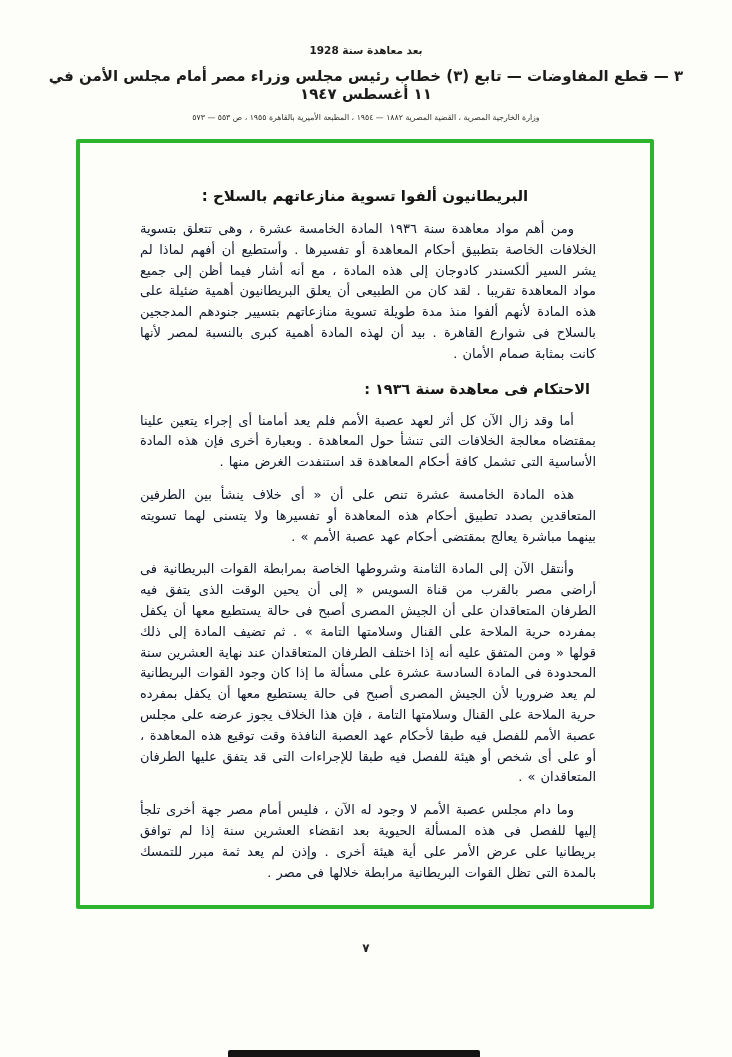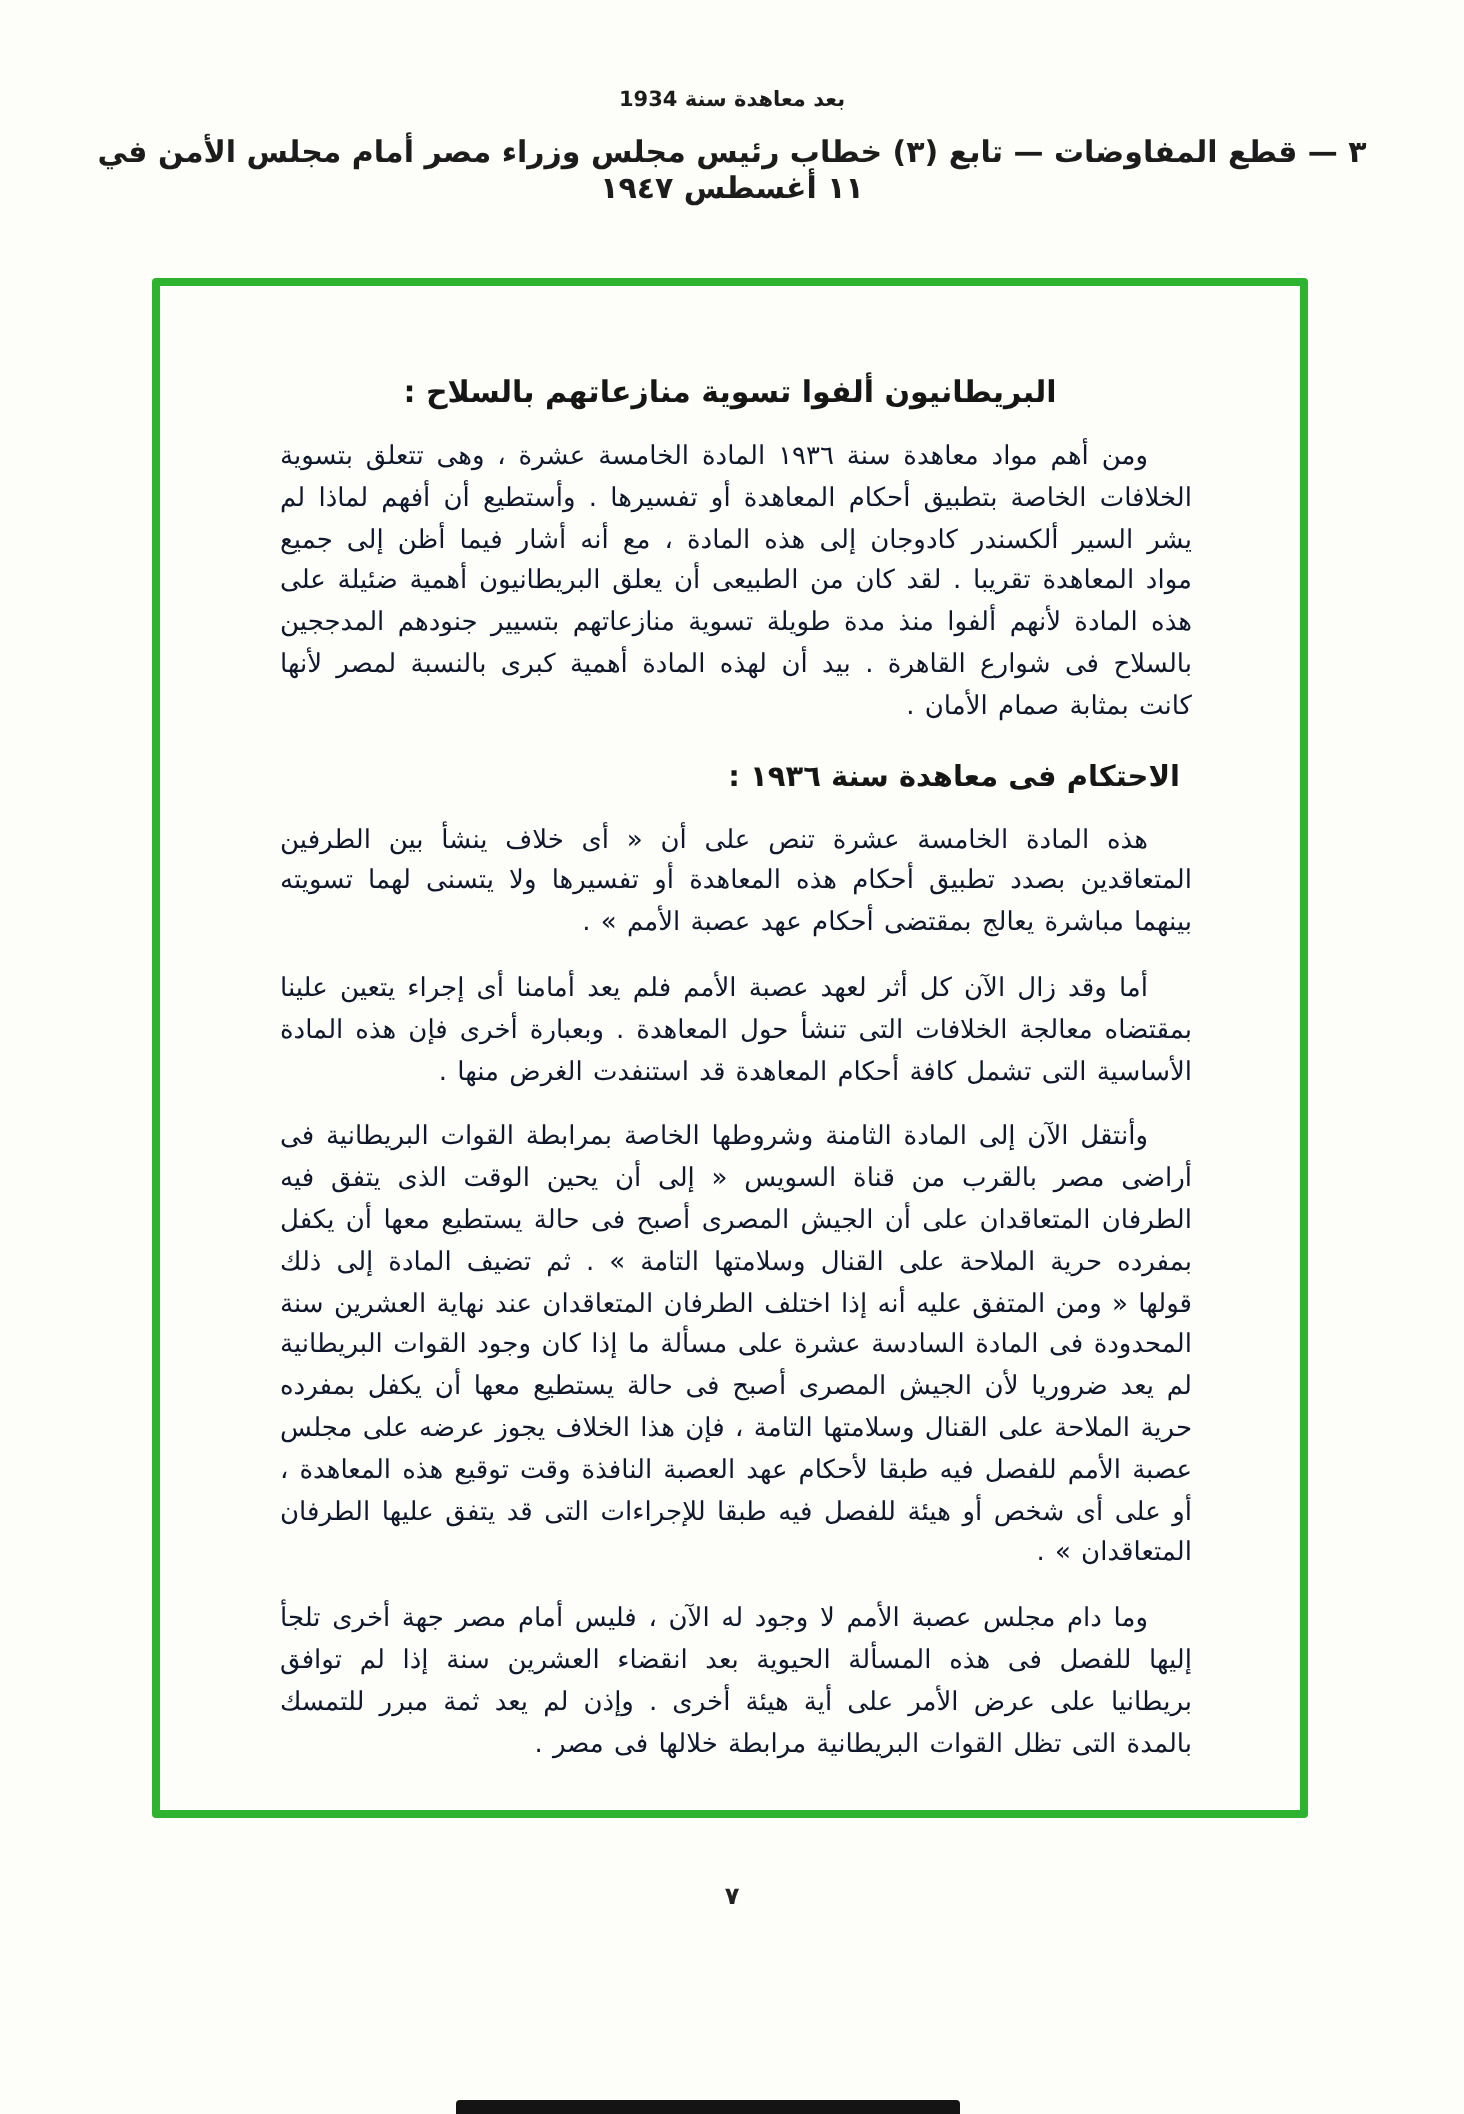--- a/index.html
+++ b/index.html
@@ -92,33 +92,34 @@
     background: #141414;
     border-radius: 2px 2px 0 0;
   }
 </style>
 </head>
 <body>
 
 <div class="page">
 
   <header class="doc-header">
-    <div class="h1">بعد معاهدة سنة 1934</div>
+    <div class="h1">بعد معاهدة سنة 1928</div>
     <div class="h2">٣ — قطع المفاوضات — تابع (٣) خطاب رئيس مجلس وزراء مصر أمام مجلس الأمن في ١١ أغسطس ١٩٤٧</div>
+    <div class="h3">وزارة الخارجية المصرية ، القضية المصرية ١٨٨٢ — ١٩٥٤ ، المطبعة الأميرية بالقاهرة ١٩٥٥ ، ص ٥٥٣ — ٥٧٣</div>
   </header>
 
   <div class="highlight-box">
     <div class="text-block">
 
       <h2 class="sec-heading centered">البريطانيون ألفوا تسوية منازعاتهم بالسلاح :</h2>
       <p>ومن أهم مواد معاهدة سنة ١٩٣٦ المادة الخامسة عشرة ، وهى تتعلق بتسوية الخلافات الخاصة بتطبيق أحكام المعاهدة أو تفسيرها . وأستطيع أن أفهم لماذا لم يشر السير ألكسندر كادوجان إلى هذه المادة ، مع أنه أشار فيما أظن إلى جميع مواد المعاهدة تقريبا . لقد كان من الطبيعى أن يعلق البريطانيون أهمية ضئيلة على هذه المادة لأنهم ألفوا منذ مدة طويلة تسوية منازعاتهم بتسيير جنودهم المدججين بالسلاح فى شوارع القاهرة . بيد أن لهذه المادة أهمية كبرى بالنسبة لمصر لأنها كانت بمثابة صمام الأمان .</p>
 
       <h2 class="sec-heading">الاحتكام فى معاهدة سنة ١٩٣٦ :</h2>
+      <p>أما وقد زال الآن كل أثر لعهد عصبة الأمم فلم يعد أمامنا أى إجراء يتعين علينا بمقتضاه معالجة الخلافات التى تنشأ حول المعاهدة . وبعبارة أخرى فإن هذه المادة الأساسية التى تشمل كافة أحكام المعاهدة قد استنفدت الغرض منها .</p>
       <p>هذه المادة الخامسة عشرة تنص على أن « أى خلاف ينشأ بين الطرفين المتعاقدين بصدد تطبيق أحكام هذه المعاهدة أو تفسيرها ولا يتسنى لهما تسويته بينهما مباشرة يعالج بمقتضى أحكام عهد عصبة الأمم » .</p>
-      <p>أما وقد زال الآن كل أثر لعهد عصبة الأمم فلم يعد أمامنا أى إجراء يتعين علينا بمقتضاه معالجة الخلافات التى تنشأ حول المعاهدة . وبعبارة أخرى فإن هذه المادة الأساسية التى تشمل كافة أحكام المعاهدة قد استنفدت الغرض منها .</p>
 
       <p>وأنتقل الآن إلى المادة الثامنة وشروطها الخاصة بمرابطة القوات البريطانية فى أراضى مصر بالقرب من قناة السويس « إلى أن يحين الوقت الذى يتفق فيه الطرفان المتعاقدان على أن الجيش المصرى أصبح فى حالة يستطيع معها أن يكفل بمفرده حرية الملاحة على القنال وسلامتها التامة » . ثم تضيف المادة إلى ذلك قولها « ومن المتفق عليه أنه إذا اختلف الطرفان المتعاقدان عند نهاية العشرين سنة المحدودة فى المادة السادسة عشرة على مسألة ما إذا كان وجود القوات البريطانية لم يعد ضروريا لأن الجيش المصرى أصبح فى حالة يستطيع معها أن يكفل بمفرده حرية الملاحة على القنال وسلامتها التامة ، فإن هذا الخلاف يجوز عرضه على مجلس عصبة الأمم للفصل فيه طبقا لأحكام عهد العصبة النافذة وقت توقيع هذه المعاهدة ، أو على أى شخص أو هيئة للفصل فيه طبقا للإجراءات التى قد يتفق عليها الطرفان المتعاقدان » .</p>
       <p>وما دام مجلس عصبة الأمم لا وجود له الآن ، فليس أمام مصر جهة أخرى تلجأ إليها للفصل فى هذه المسألة الحيوية بعد انقضاء العشرين سنة إذا لم توافق بريطانيا على عرض الأمر على أية هيئة أخرى . وإذن لم يعد ثمة مبرر للتمسك بالمدة التى تظل القوات البريطانية مرابطة خلالها فى مصر .</p>
 
     </div>
   </div>
 
   <div class="page-number">٧</div>
 
   <div class="scan-artifact"></div>

